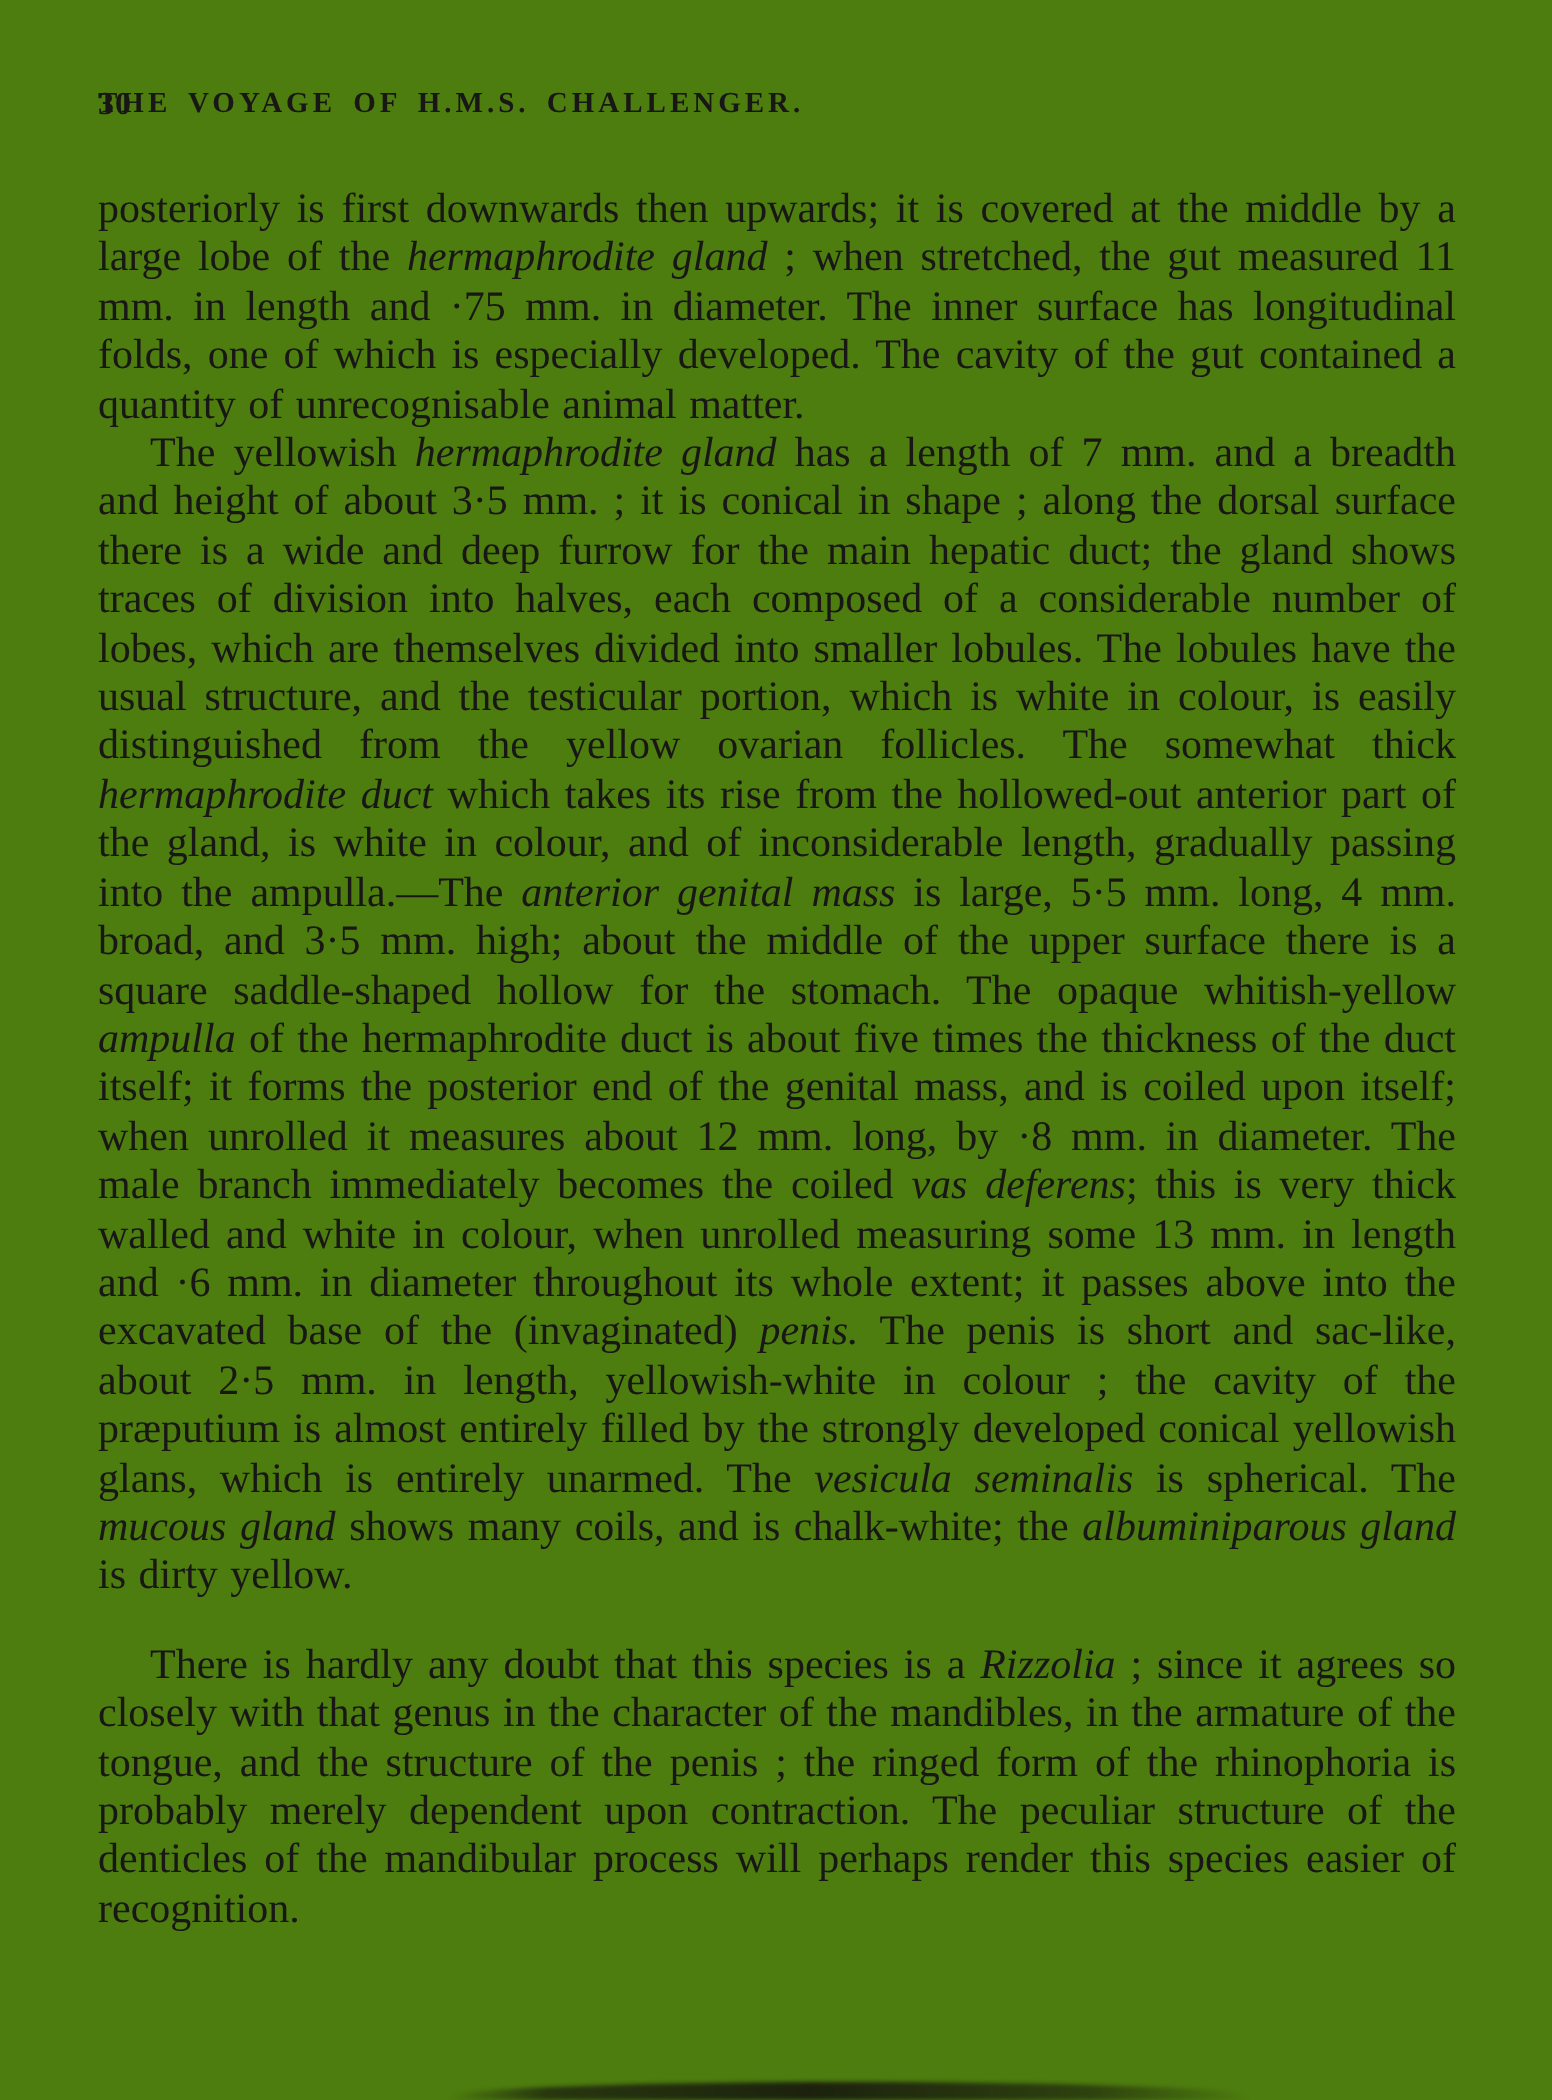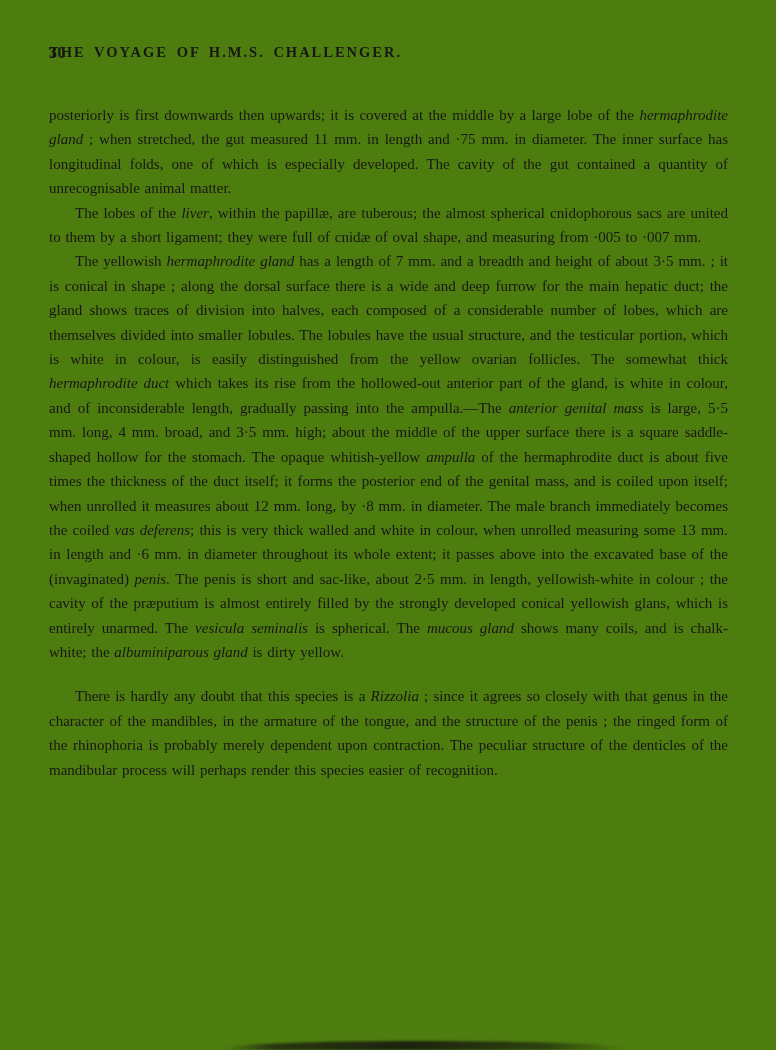--- a/index.html
+++ b/index.html
@@ -35,24 +35,24 @@
   }
   .running-title {
     display: block;
     font-weight: bold;
     font-size: 14.5px;
     letter-spacing: 2px;
     word-spacing: 3px;
   }
   .body-text {
     position: absolute;
-    top: 103px;
+    top: 92px;
     left: 49px;
     width: 679px;
-    font-size: 15px;
+    font-size: 21px;
     line-height: 24.4px;
     text-align: justify;
     word-spacing: 1px;
   }
   .body-text p {
     margin: 0;
     padding: 0;
   }
   .body-text p.ind {
     text-indent: 26px;
@@ -84,20 +84,19 @@
 
 <div class="page">
 
   <header class="pagehead">
     <span class="pagenum">30</span>
     <span class="running-title">THE VOYAGE OF H.M.S. CHALLENGER.</span>
   </header>
 
   <main class="body-text">
     <p class="para"><span>posteriorly is first downwards then upwards; it is covered at the middle by a large lobe of the </span><span class="it">hermaphrodite gland</span><span> ; when stretched, the gut measured 11 mm. in length and ·75 mm. in diameter. The inner surface has longitudinal folds, one of which is especially developed. The cavity of the gut contained a quantity of unrecognisable animal matter.</span></p>
-    <p class="para ind"><span>The lobes of the </span><span class="it">liver</span><span>, within the papillæ, are tuberous; the almost spherical cnidophorous sacs are united to them by a short ligament; they were full of cnidæ of oval shape, and measuring from ·005 to ·007 mm.</span></p>
     <p class="para ind"><span>The yellowish </span><span class="it">hermaphrodite gland</span><span> has a length of 7 mm. and a breadth and height of about 3·5 mm. ; it is conical in shape ; along the dorsal surface there is a wide and deep furrow for the main hepatic duct; the gland shows traces of division into halves, each composed of a considerable number of lobes, which are themselves divided into smaller lobules. The lobules have the usual structure, and the testicular portion, which is white in colour, is easily distinguished from the yellow ovarian follicles. The somewhat thick </span><span class="it">hermaphrodite duct</span><span> which takes its rise from the hollowed-out anterior part of the gland, is white in colour, and of inconsiderable length, gradually passing into the ampulla.—The </span><span class="it">anterior genital mass</span><span> is large, 5·5 mm. long, 4 mm. broad, and 3·5 mm. high; about the middle of the upper surface there is a square saddle-shaped hollow for the stomach. The opaque whitish-yellow </span><span class="it">ampulla</span><span> of the hermaphrodite duct is about five times the thickness of the duct itself; it forms the posterior end of the genital mass, and is coiled upon itself; when unrolled it measures about 12 mm. long, by ·8 mm. in diameter. The male branch immediately becomes the coiled </span><span class="it">vas deferens</span><span>; this is very thick walled and white in colour, when unrolled measuring some 13 mm. in length and ·6 mm. in diameter throughout its whole extent; it passes above into the excavated base of the (invaginated) </span><span class="it">penis.</span><span> The penis is short and sac-like, about 2·5 mm. in length, yellowish-white in colour ; the cavity of the præputium is almost entirely filled by the strongly developed conical yellowish glans, which is entirely unarmed. The </span><span class="it">vesicula seminalis</span><span> is spherical. The </span><span class="it">mucous gland</span><span> shows many coils, and is chalk-white; the </span><span class="it">albuminiparous gland</span><span> is dirty yellow.</span></p>
     <p class="para ind spaced"><span>There is hardly any doubt that this species is a </span><span class="it">Rizzolia</span><span> ; since it agrees so closely with that genus in the character of the mandibles, in the armature of the tongue, and the structure of the penis ; the ringed form of the rhinophoria is probably merely dependent upon contraction. The peculiar structure of the denticles of the mandibular process will perhaps render this species easier of recognition.</span></p>
   </main>
 
   <div class="scan-shadow"></div>
 
 </div>
 
 </body></html>

